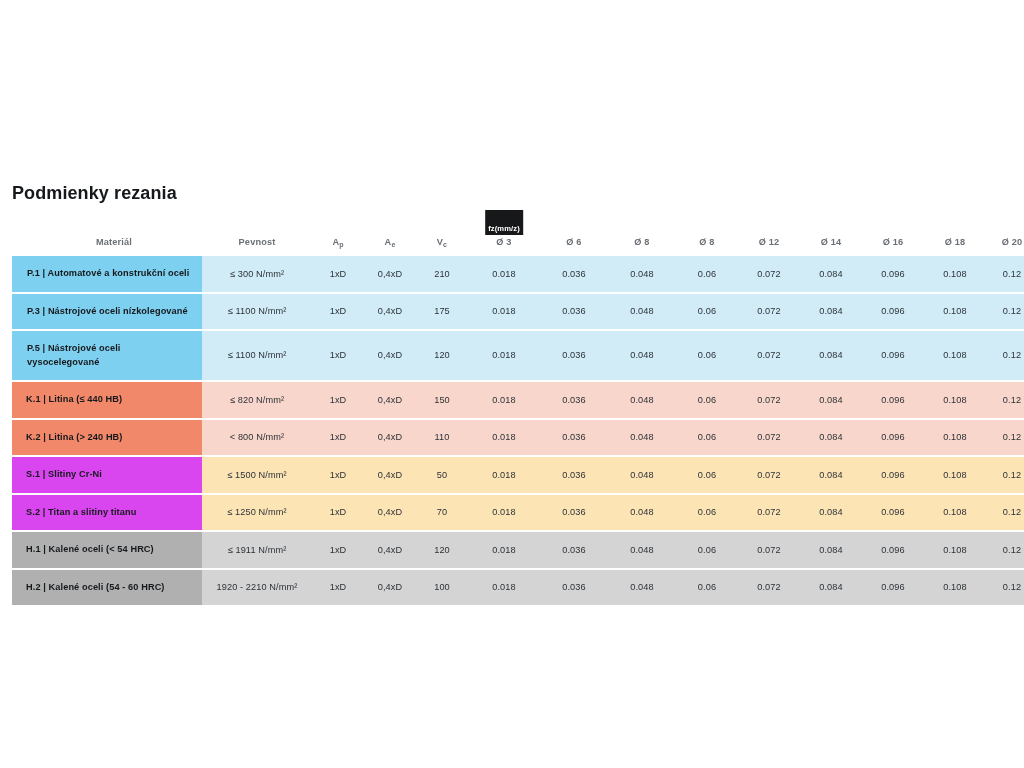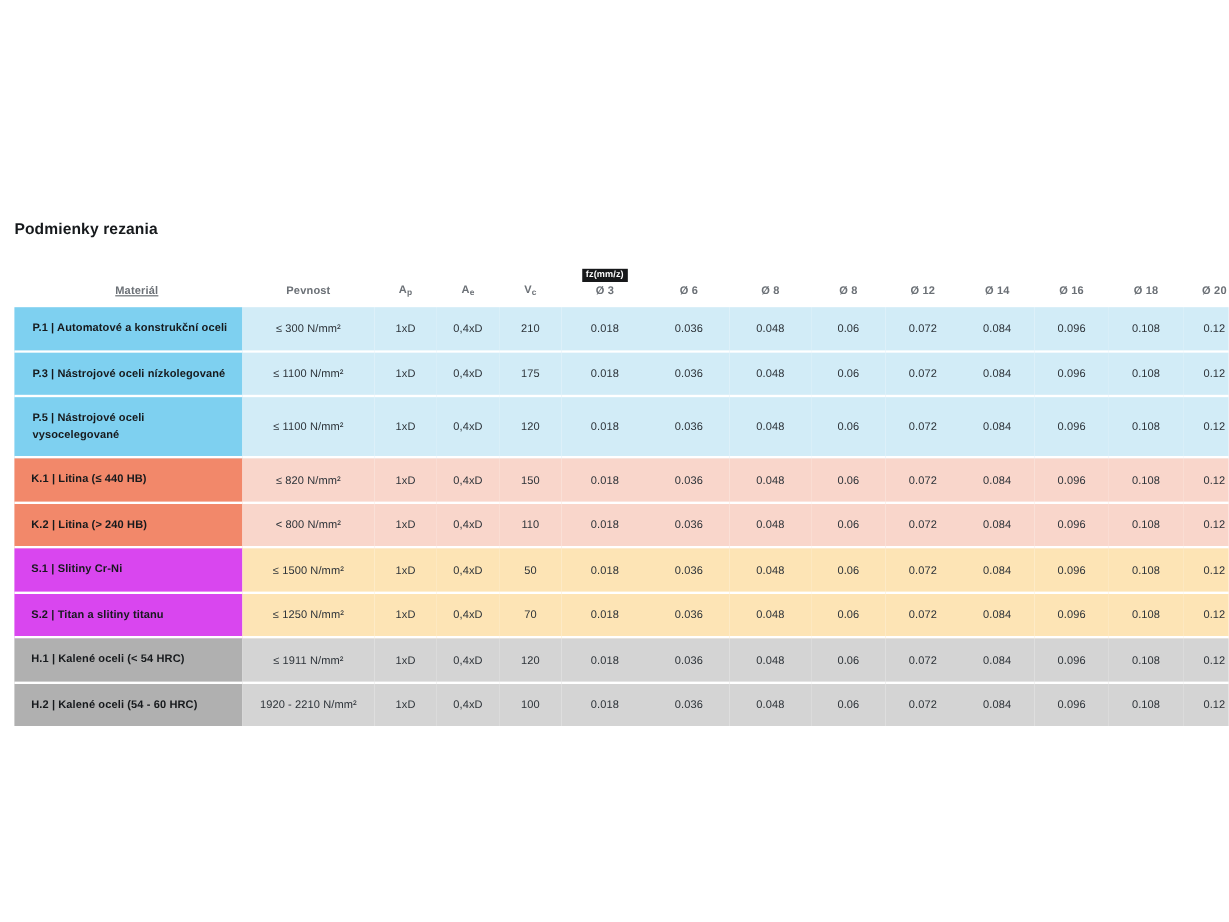--- a/index.html
+++ b/index.html
@@ -14,21 +14,21 @@
     position: relative;
     width: 1024px;
     height: 768px;
     background: #ffffff;
     overflow: hidden;
   }
   .doc-title {
     position: absolute;
     left: 12px;
     top: 183px;
-    font-size: 13px;
+    font-size: 18px;
     font-weight: bold;
     color: #16191c;
     letter-spacing: 0.1px;
   }
   table.cutting-table {
     position: absolute;
     left: 12px;
     top: 210px;
     width: 1000px;
     border-collapse: separate;
@@ -44,31 +44,30 @@
     vertical-align: bottom;
     padding: 0 0 8px 0;
     height: 46px;
     line-height: 11px;
     letter-spacing: 0.15px;
     background: #ffffff;
   }
   thead th.h-material {
     text-align: left;
     padding-left: 14px;
-    text-decoration: underline;
   }
   .sub { font-size: 7px; vertical-align: baseline; position: relative; top: 2px; }
   .fz-badge {
     display: inline-block;
     background: #17181a;
     color: #ffffff;
     font-size: 7.6px;
     font-weight: bold;
     line-height: 9px;
-    padding: 0 3px 2px 3px;
+    padding: 14px 3px 2px 3px;
     letter-spacing: 0.1px;
     white-space: nowrap;
   }
   .fz-wrap {
     position: relative;
     display: block;
     text-align: center;
   }
   .fz-badge-holder {
     position: absolute;

